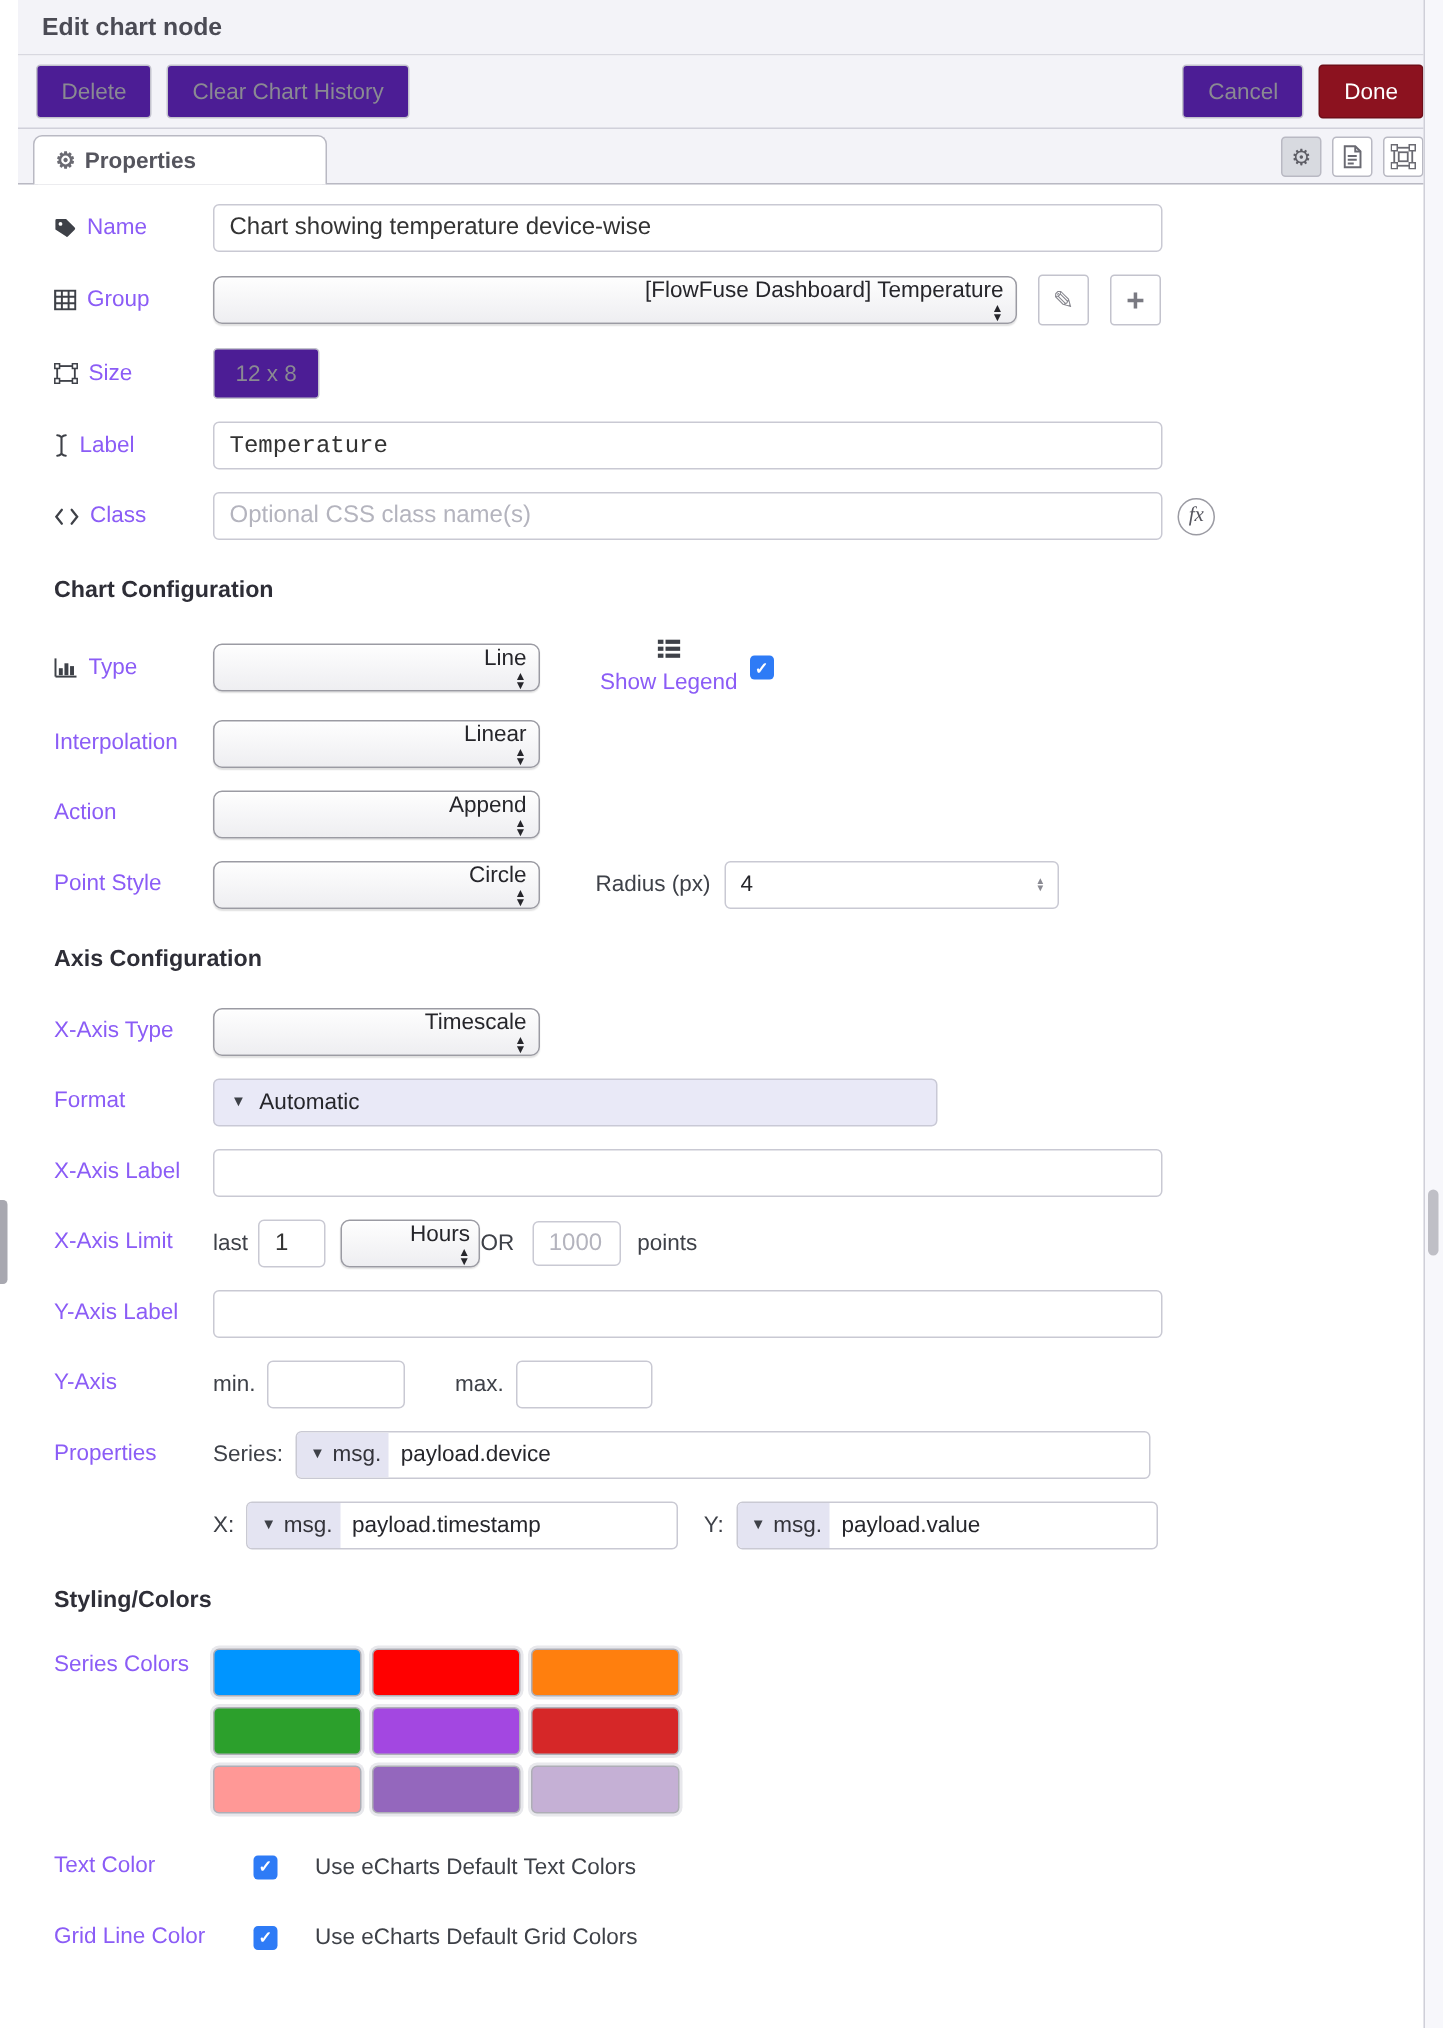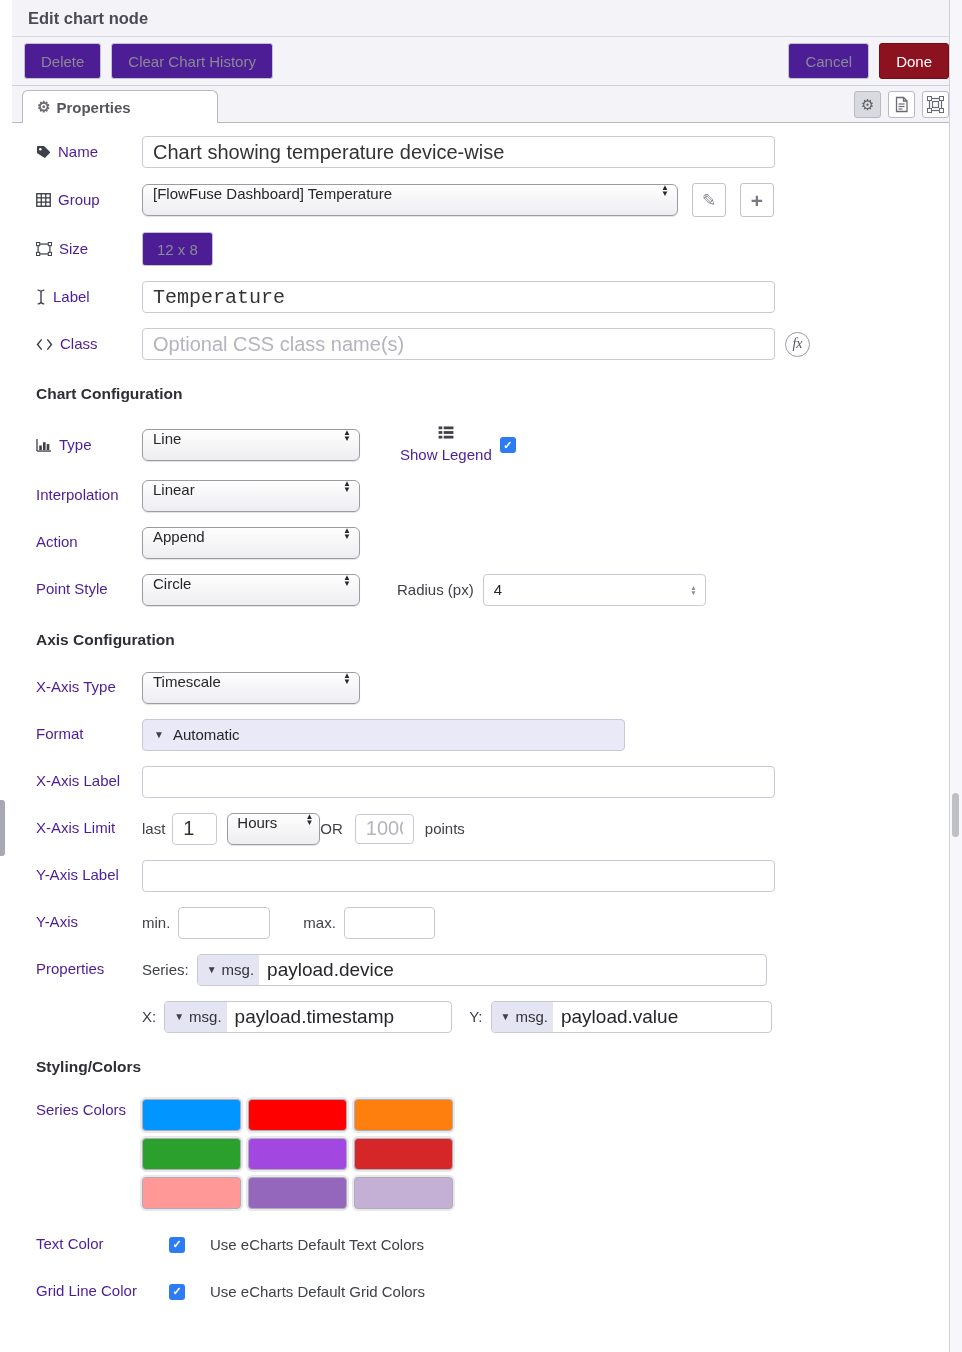--- a/index.html
+++ b/index.html
@@ -31,32 +31,32 @@
   .tab-tools { position:absolute; right:12px; top:5px; display:flex; gap:7px; }
   .mini-btn { width:27px; height:27px; border:1px solid #B9B9C3; border-radius:3px;
     background:#fff; display:flex; align-items:center; justify-content:center; cursor:pointer; }
   .mini-btn.active { background:#D8DAE0; }
   .mini-btn .gear-glyph { font-size:15px; color:#5E5E66; }
 
   
   .form { padding:13px 24px 0 24px; }
   .row { display:flex; align-items:center; margin-bottom:15px; min-height:32px; }
   .lbl { width:106px; flex-shrink:0; display:flex; align-items:center; gap:7px;
-    font-size:15px; color:#4c1d95; line-height:1.25; }
+    font-size:15px; color:#8b5cf6; line-height:1.25; }
   .lbl svg { flex-shrink:0; }
   .sect { font-size:15.5px; font-weight:bold; color:#2E2E37; margin:25px 0 23px 0; }
 
-  input.txt { height:32px; border:1px solid #C9C9D3; border-radius:4px; font-size:20px;
+  input.txt { height:32px; border:1px solid #C9C9D3; border-radius:4px; font-size:16px;
     color:#333; padding:0 10px; font-family:inherit; background:#fff; }
   input.txt::placeholder { color:#B4B4BE; }
 
   .macselect { height:32px; border:1px solid #9B9BA3; border-radius:6px;
     background:linear-gradient(#FEFEFE,#EEEEF1); box-shadow:inset 0 1px 0 #fff,0 1px 1px rgba(0,0,0,.12);
-    display:flex; align-items:flex-start; justify-content:space-between; padding:0 8px 0 10px;
-    font-size:15px; color:#26262B; cursor:pointer; }
+    display:flex; align-items:flex-end; justify-content:space-between; padding:0 8px 0 10px;
+    font-size:15px; color:#26262B; cursor:pointer;flex-direction:column; }
   .updown { display:flex; flex-direction:column; line-height:6px; font-size:8px; color:#26262B; text-align:center; }
 
   .sq-btn { width:34px; height:34px; border:1px solid #C3C3CD; border-radius:3px; background:#fff;
     display:flex; align-items:center; justify-content:center; cursor:pointer; color:#85858D; }
   .pencil-glyph { font-size:17px; color:#85858D; }
   .plus-glyph { font-size:21px; color:#7A7A82; font-weight:bold; line-height:1; }
 
   .fx-circle { width:25px; height:25px; border:1px solid #9B9BA3; border-radius:50%;
     display:flex; align-items:center; justify-content:center; margin-left:10px;
     font-family:"Liberation Serif", serif; font-style:italic; font-size:14px; color:#55555E; }
@@ -72,21 +72,21 @@
 
   .format-btn { width:483px; height:32px; background:#E9E9F7; border:1px solid #C9C9D6;
     border-radius:4px; display:flex; align-items:center; gap:9px; padding:0 11px;
     font-size:15px; color:#26262B; cursor:pointer; }
   .caret { font-size:10px; color:#3E4148; }
 
   .typedinput { height:32px; border:1px solid #C9C9D3; border-radius:4px; background:#fff;
     display:flex; align-items:center; overflow:hidden; cursor:text; }
   .ti-prefix { height:100%; background:#E4E4F2; display:flex; align-items:center; gap:5px;
     padding:0 5px 0 9px; font-size:15px; color:#33333A; flex-shrink:0; cursor:pointer; }
-  .ti-value { padding:0 8px; font-size:19px; color:#26262B; white-space:nowrap; }
+  .ti-value { padding:0 8px; font-size:15px; color:#26262B; white-space:nowrap; }
 
   .swatch-grid { display:grid; grid-template-columns:repeat(3,99px); gap:7px 7px; }
   .swatch { height:32px; border:1px solid #AEAEB6; border-radius:4px;
     box-shadow:0 0 0 2px #E8E8EC; cursor:pointer; }
 
   .inline-lbl { font-size:15px; color:#3E4148; }
   .cb-row-text { font-size:15px; color:#3E4148; margin-left:25px; }
 
   
   .right-strip { position:absolute; right:0; top:0; width:13px; height:1352px;

